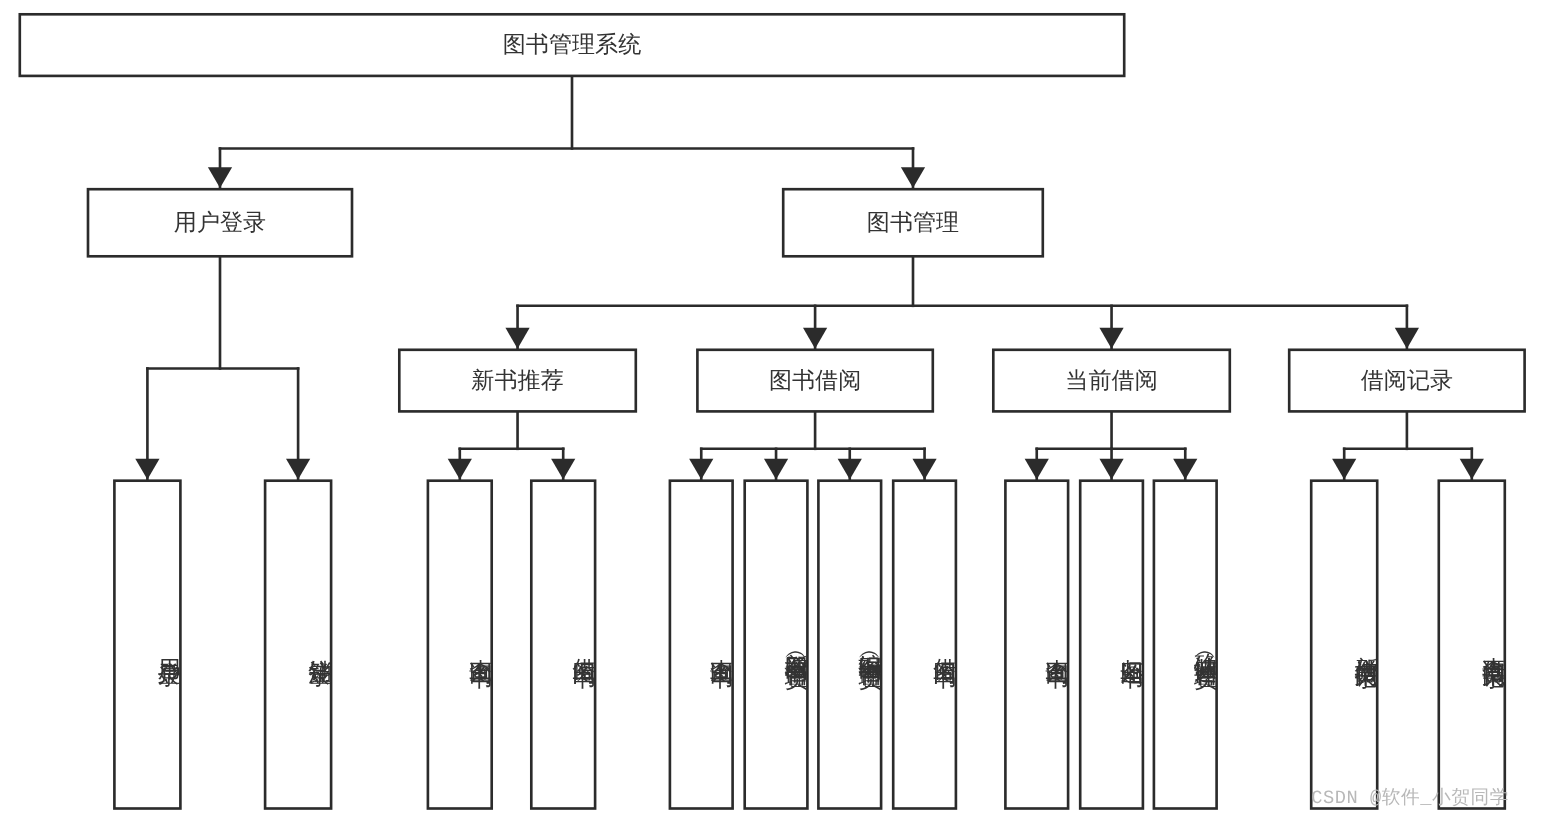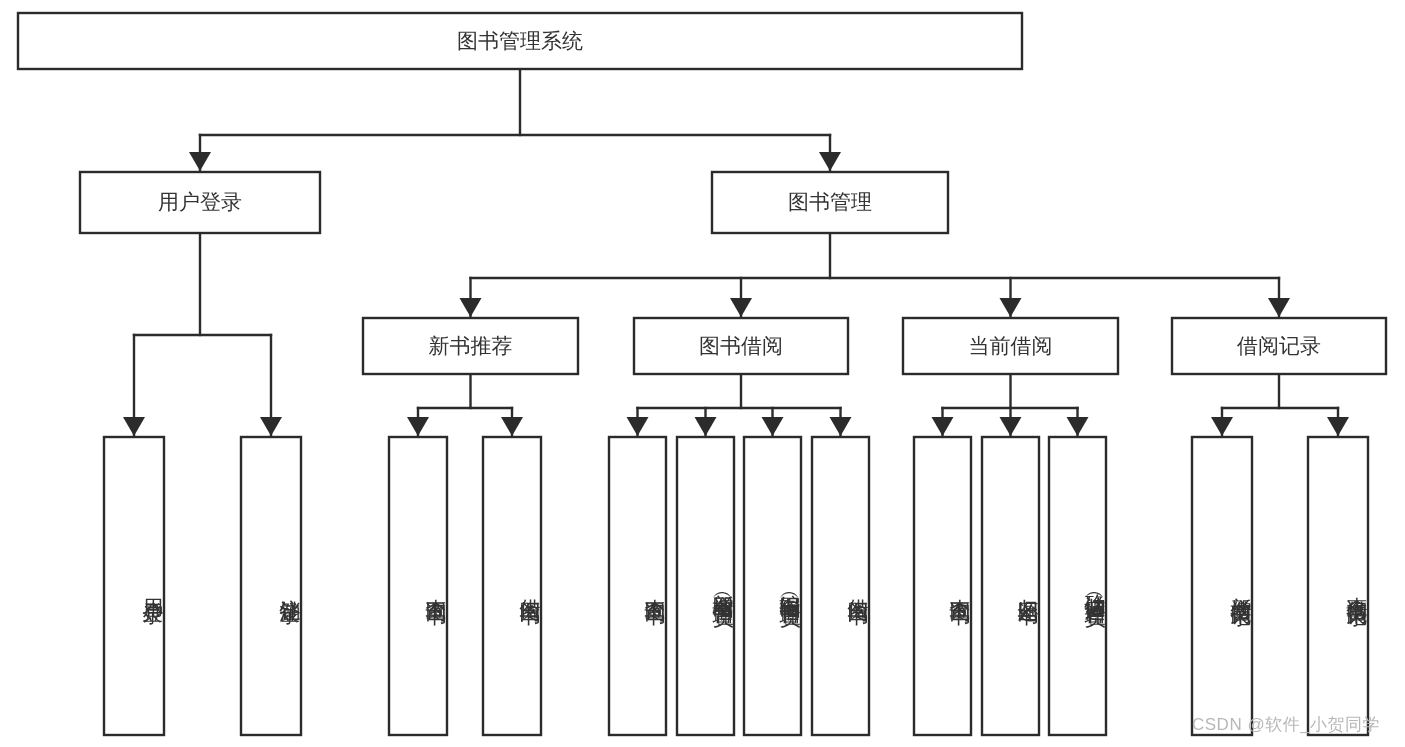--- a/index.html
+++ b/index.html
@@ -57,21 +57,21 @@
     color: #333333;
     letter-spacing: 2px;
     display: flex;
     align-items: flex-start;
     justify-content: center;
     white-space: nowrap;
     pointer-events: none;
   }
   .watermark {
     position: absolute;
-    font-family: Liberation Sans, sans-serif;
+    font-family: Liberation Mono, monospace;
     font-size: 17px;
     color: #b8b8b8;
     white-space: nowrap;
     letter-spacing: 0.5px;
   }
 </style>
 </head>
 <body>
 
 <div id="diagram-root">

